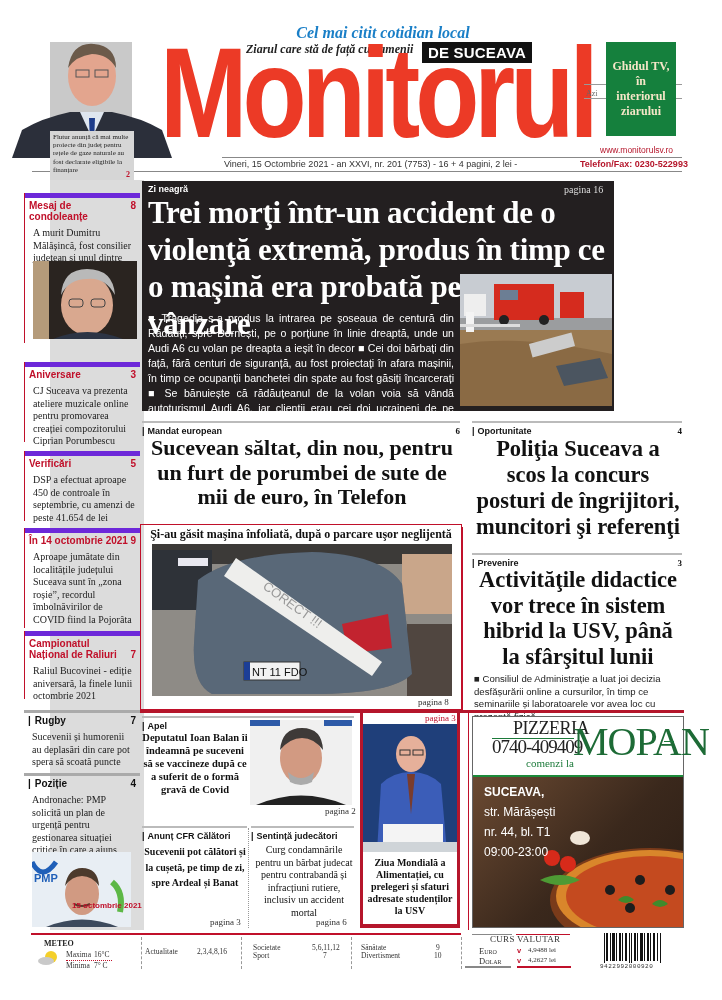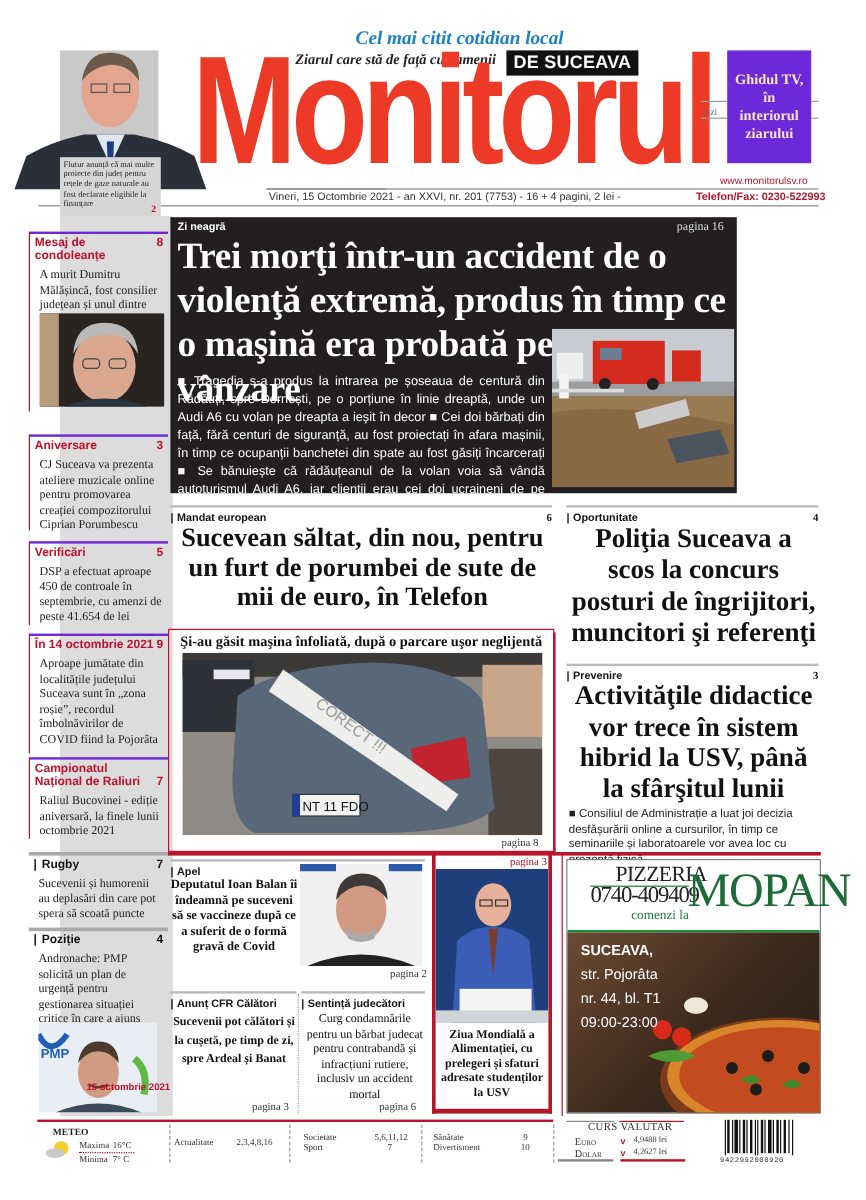--- a/index.html
+++ b/index.html
@@ -3,36 +3,36 @@
 <meta charset="utf-8">
 <style>
 *{box-sizing:border-box;margin:0;padding:0}
 body{width:722px;height:1000px;background:#fff;position:relative;overflow:hidden;font-family:"Liberation Sans",sans-serif;color:#111}
 .abs{position:absolute}
 
 #slogan1{left:258px;top:24px;width:250px;color:#1a7fc7;font-family:"Liberation Serif",serif;font-style:italic;font-weight:bold;font-size:16px;text-align:center}
 #slogan2{left:246px;top:42px;font-family:"Liberation Serif",serif;font-style:italic;font-weight:bold;font-size:12px;color:#222}
 #logo{left:160px;top:38px;width:370px;height:110px;color:#ec3a26;font-family:"Liberation Sans",sans-serif;font-weight:bold;font-size:128px;line-height:110px;letter-spacing:-6px;transform:scaleX(0.82);transform-origin:left top;overflow:visible;white-space:nowrap}
 #de-suceava{left:422px;top:42px;background:#111;color:#fff;font-weight:bold;font-size:15px;padding:2px 6px;letter-spacing:0.2px}
-#ghid{left:606px;top:42px;width:70px;height:94px;background:#6d28d9;color:#f5e6c8;font-family:"Liberation Serif",serif;font-weight:bold;font-size:12px;text-align:center;display:flex;align-items:center;justify-content:center;line-height:1.25;padding:4px}
+#ghid{left:606px;top:42px;width:70px;height:94px;background:#15803d;color:#f5e6c8;font-family:"Liberation Serif",serif;font-weight:bold;font-size:12px;text-align:center;display:flex;align-items:center;justify-content:center;line-height:1.25;padding:4px}
 #azi{left:586px;top:89px;font-size:8px;color:#666;font-family:"Liberation Serif",serif}
 .azi-line{height:1px;background:#999}
 #website{left:600px;top:145px;color:#b5162b;font-size:8.5px}
 #phone{left:580px;top:159px;color:#b5162b;font-size:9px;font-weight:bold}
 #dateline{left:224px;top:159px;font-size:9px;color:#333}
 .hrule{height:1px;background:#999}
 
 #politician{left:12px;top:38px;width:160px;height:120px}
 #politician-bg{left:50px;top:42px;width:82px;height:116px;background:#c9c9c9}
 #politician-cap{left:50px;top:131px;width:84px;height:50px;background:#d6d6d6;font-family:"Liberation Serif",serif;font-size:7px;line-height:8.2px;padding:2px 3px;color:#222}
 #politician-cap .pg{position:absolute;right:4px;bottom:2px;color:#c0102a;font-weight:bold;font-size:8px}
 
 #leftcol-bg{left:50px;top:180px;width:94px;height:750px;background:#dcdcdc}
 .lsec{position:absolute;left:24px;width:116px}
-.lsec .hd{display:flex;justify-content:space-between;color:#c0102a;font-weight:bold;font-size:10px;padding:2px 4px 2px 4px;border-top:2px solid #6d28d9;line-height:11px}
+.lsec .hd{display:flex;justify-content:space-between;color:#c0102a;font-weight:bold;font-size:10px;padding:2px 4px 2px 4px;border-top:5px solid #6d28d9;line-height:11px}
 .lsec .tx{font-family:"Liberation Serif",serif;font-size:10px;line-height:12.5px;color:#222;padding:3px 4px 0 8px}
 .lsec.red{border-left:1px solid #c0102a}
 .lsec.gray .hd{color:#111;border-top:3px solid #aaa}
 .lsec.gray .hd .pipe{color:#111;margin-right:4px}
 
 #topstory{left:142px;top:181px;width:472px;height:230px;background:#231f20;color:#fff}
 #ts-kicker{left:148px;top:184px;color:#fff;font-weight:bold;font-size:9px}
 #ts-page{left:564px;top:184px;color:#ddd;font-family:"Liberation Serif",serif;font-size:10px}
 #ts-title{left:148px;top:194px;width:470px;color:#fff;font-family:"Liberation Serif",serif;font-weight:bold;font-size:31px;line-height:37px;letter-spacing:-0.3px}
 #ts-text{left:148px;top:311px;width:306px;font-size:10.6px;line-height:15px;color:#fff;text-align:justify}
@@ -318,21 +318,21 @@
   <circle cx="130" cy="90" r="5" fill="#1d1d1d"></circle>
     <circle cx="90" cy="108" r="5" fill="#1d1d1d"></circle>
   <path d="M78 100 q8 -8 16 0 q-8 6 -16 0" fill="#3f8a2c"></path>
   <path d="M112 104 q8 -8 16 0 q-8 6 -16 0" fill="#3f8a2c"></path>
   <circle cx="12" cy="58" r="8" fill="#d72a1a"></circle>
     <circle cx="28" cy="64" r="8" fill="#d72a1a"></circle>
   <path d="M0 80 q20 -10 40 0 q-20 10 -40 0" fill="#4e9a34"></path>
   <ellipse cx="40" cy="38" rx="10" ry="7" fill="#f0e6d8"></ellipse>
 </svg>
 <div class="ad-line" style="top:785px;font-weight:bold">SUCEAVA,</div>
-<div class="ad-line" style="top:805px">str. Pojorâta</div>
+<div class="ad-line" style="top:805px">str. Mărășești</div>
 <div class="ad-line" style="top:825px">nr. 44, bl. T1</div>
 <div class="ad-line" style="top:845px">09:00-23:00</div>
 
 <div class="vred" style="left:468px;top:712px;height:218px;width:1px"></div>
 
 <div class="abs" id="footer-red"></div>
 <div class="abs" id="meteo-label">METEO</div>
 <div class="abs" id="meteo-date">15 octombrie 2021</div>
 <svg class="abs" style="left:38px;top:950px;width:22px;height:16px" viewBox="0 0 22 16">
   <circle cx="13" cy="7" r="6" fill="#f4cf2a"></circle>

